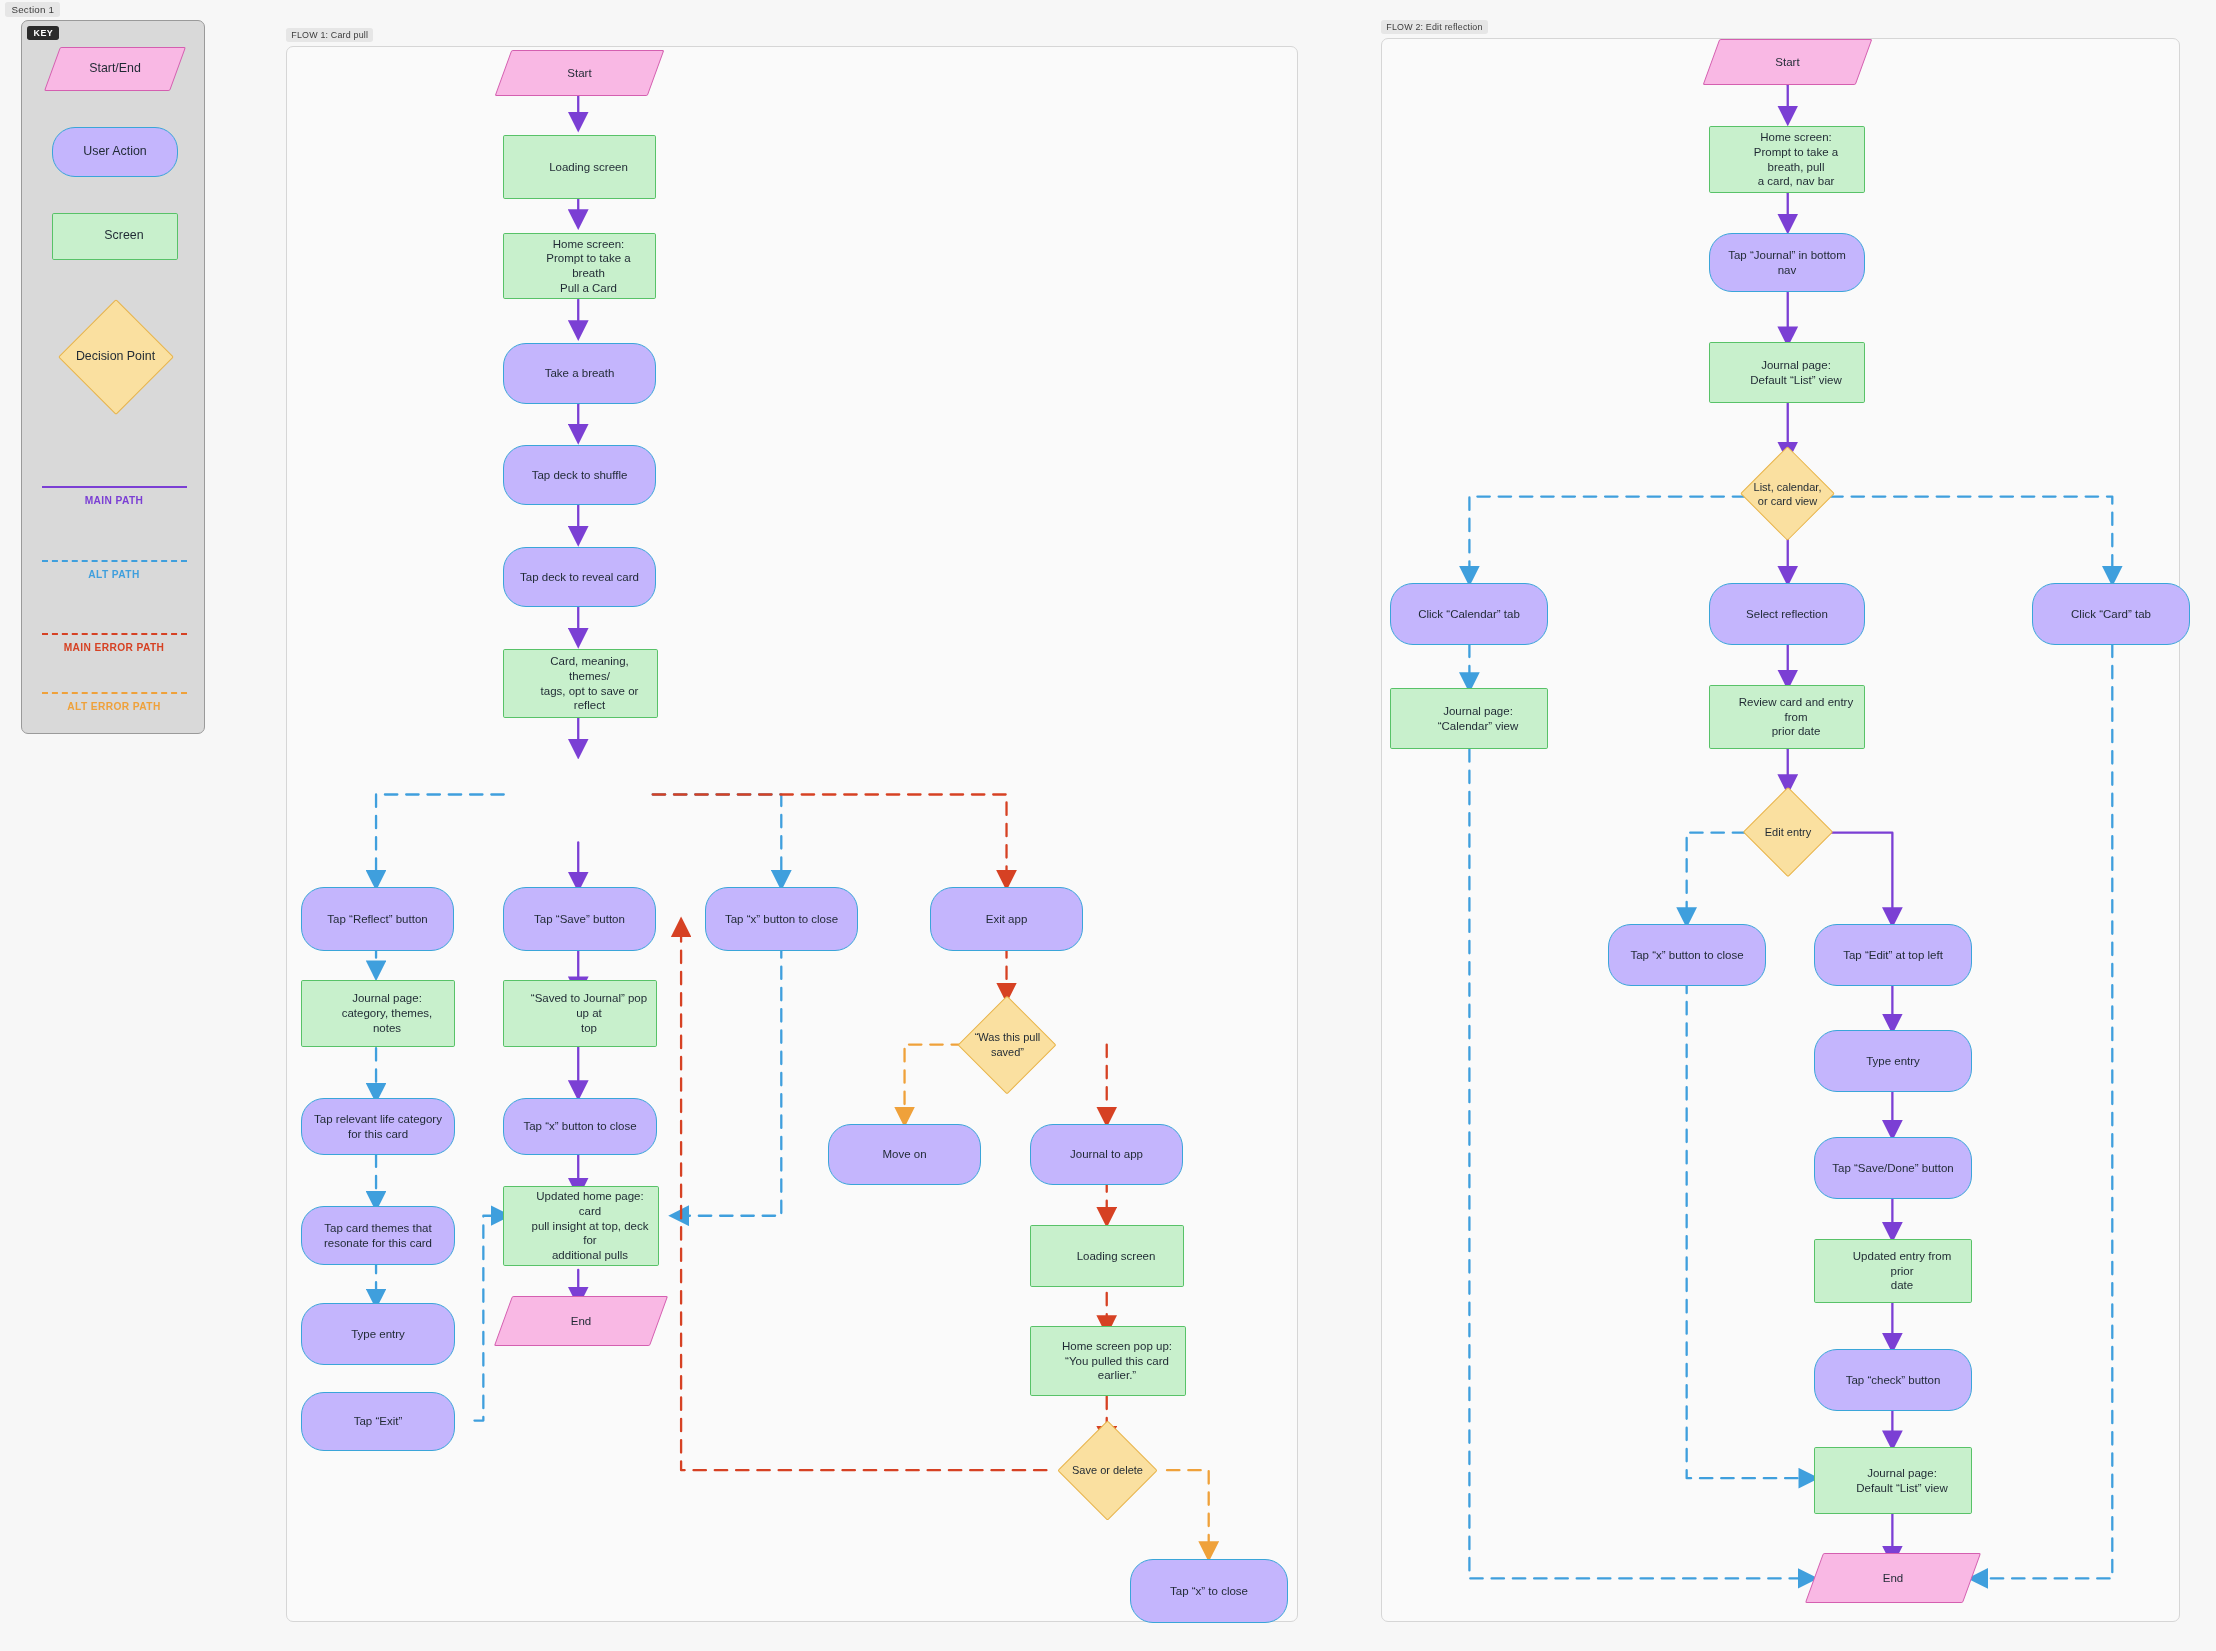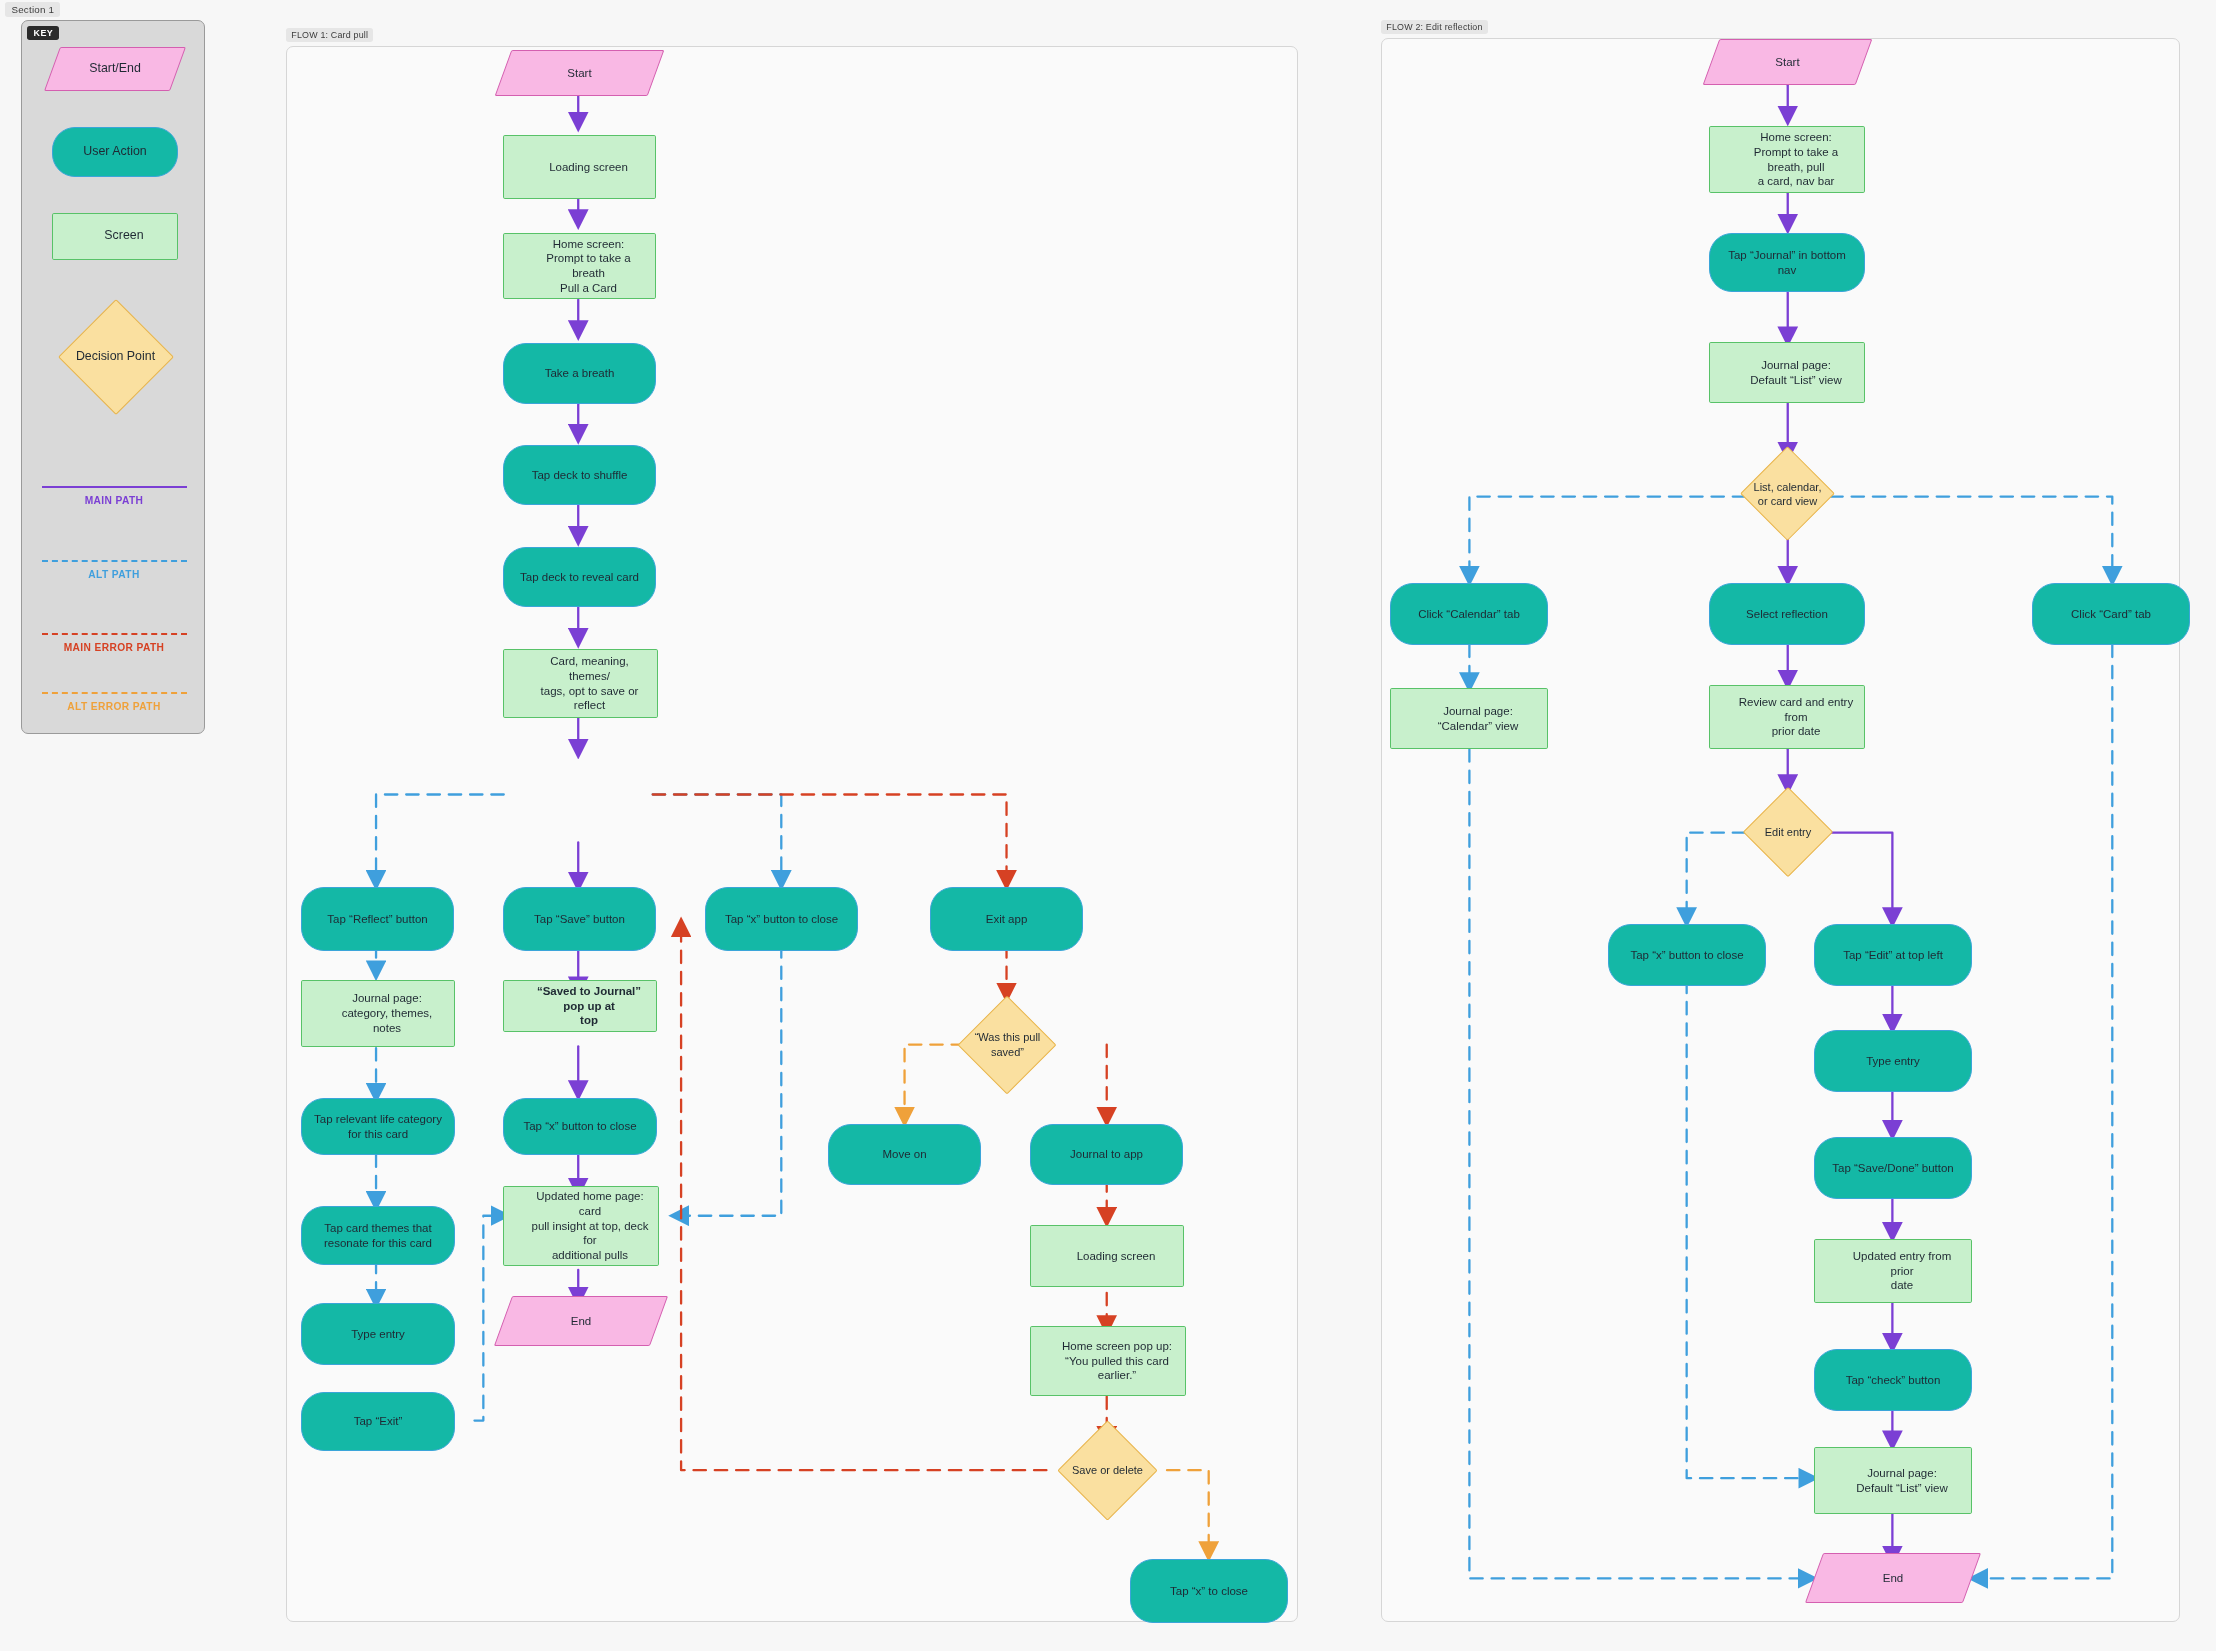--- a/index.html
+++ b/index.html
@@ -50,21 +50,21 @@
     position: absolute;
     display: flex; align-items: center; justify-content: center;
     text-align: center;
     color: #1f2933;
     font-size: 11.5px;
     line-height: 1.28;
     padding: 3.5px 8px;
     white-space: pre-line;
   }
   .n-action { 
-    background: #14b8a6;
+    background: #c4b5fd;
     border: 1.4px solid #3aa5d9;
     border-radius: 23px;
     text-align: center;
   }
   .n-screen { 
     background: #c8f0cc;
     border: 1.4px solid #58c268;
     border-radius: 1.8px;
     padding-left: 26px;
   }
@@ -252,21 +252,21 @@
 tags, opt to save or reflect</div>
 
 
 <div class="node n-action" style="left:301px; top:887px; width:153px; height:64px;">Tap “Reflect” button</div>
 <div class="node n-action" style="left:503px; top:887px; width:153px; height:64px;">Tap “Save” button</div>
 <div class="node n-action" style="left:705px; top:887px; width:153px; height:64px;">Tap “x” button to close</div>
 <div class="node n-action" style="left:930px; top:887px; width:153px; height:64px;">Exit app</div>
 
 <div class="node n-screen" style="left:301px; top:980px; width:154px; height:67px;">Journal page:
 category, themes, notes</div>
-<div class="node n-screen" style="left:503px; top:980px; width:154px; height:52px;font-weight:bold;">“Saved to Journal” pop up at
+<div class="node n-screen" style="left:503px; top:980px; width:154px; height:67px;">“Saved to Journal” pop up at
 top</div>
 
 <div class="node n-decision" style="left:943px; top:995px; width:129px; height:99px;">
   <div class="dia-shape" style="width:70px;height:70px;left:29px;top:15px;"></div>
   <div class="dia-label" style="font-size:11px;">“Was this pull
 saved”</div>
 </div>
 
 <div class="node n-action" style="left:301px; top:1098px; width:154px; height:57px;">Tap relevant life category
 for this card</div>

